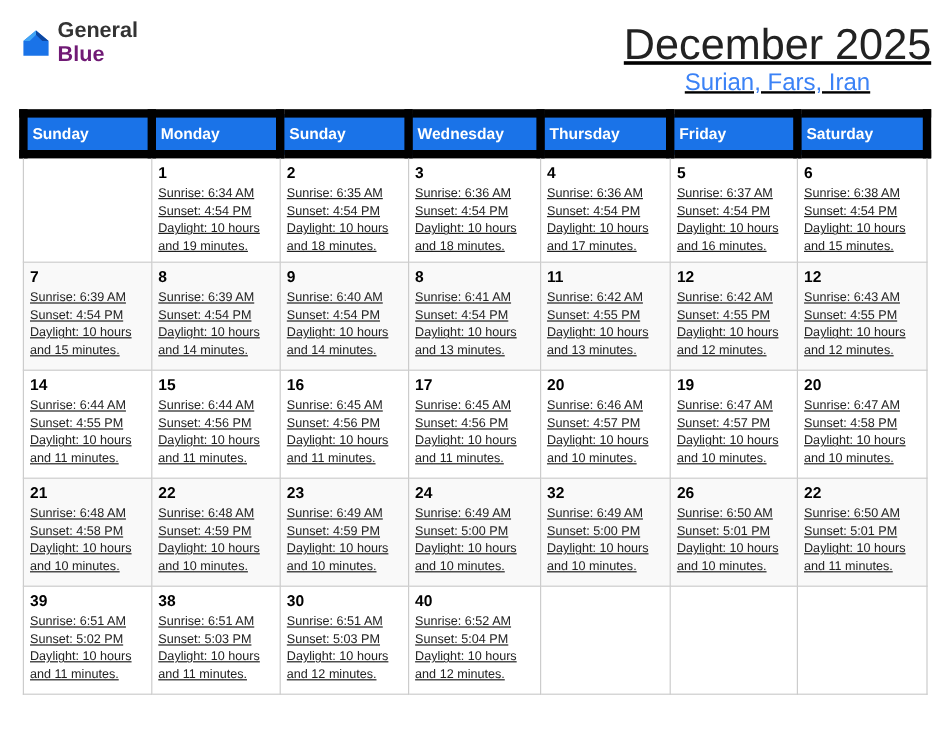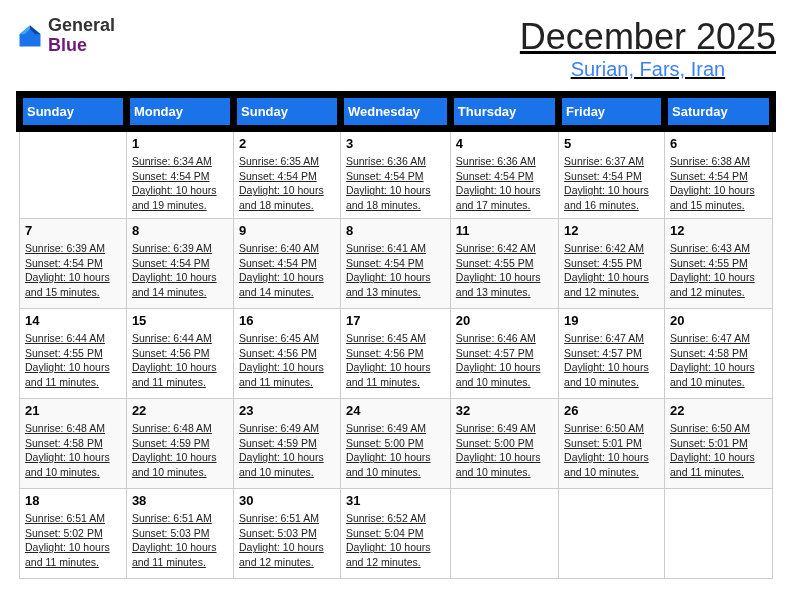--- a/index.html
+++ b/index.html
@@ -240,33 +240,33 @@
           <span class="day-number">26</span>
           <div class="day-info">Sunrise: 6:50 AM<br>Sunset: 5:01 PM<br>Daylight: 10 hours<br>and 10 minutes.</div>
         </td>
         <td>
           <span class="day-number">22</span>
           <div class="day-info">Sunrise: 6:50 AM<br>Sunset: 5:01 PM<br>Daylight: 10 hours<br>and 11 minutes.</div>
         </td>
       </tr>
       <tr>
         <td>
-          <span class="day-number">18</span>
+          <span class="day-number">39</span>
           <div class="day-info">Sunrise: 6:51 AM<br>Sunset: 5:02 PM<br>Daylight: 10 hours<br>and 11 minutes.</div>
         </td>
         <td>
           <span class="day-number">38</span>
           <div class="day-info">Sunrise: 6:51 AM<br>Sunset: 5:03 PM<br>Daylight: 10 hours<br>and 11 minutes.</div>
         </td>
         <td>
           <span class="day-number">30</span>
           <div class="day-info">Sunrise: 6:51 AM<br>Sunset: 5:03 PM<br>Daylight: 10 hours<br>and 12 minutes.</div>
         </td>
         <td>
-          <span class="day-number">31</span>
+          <span class="day-number">40</span>
           <div class="day-info">Sunrise: 6:52 AM<br>Sunset: 5:04 PM<br>Daylight: 10 hours<br>and 12 minutes.</div>
         </td>
         <td class="empty"></td>
         <td class="empty"></td>
         <td class="empty"></td>
       </tr>
     </tbody>
 </table>
 
 </body></html>

